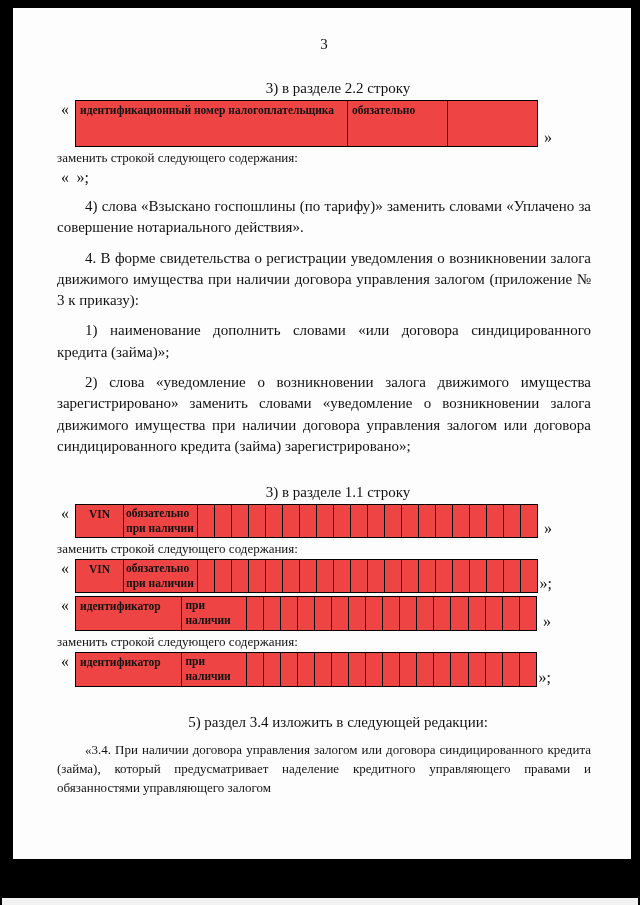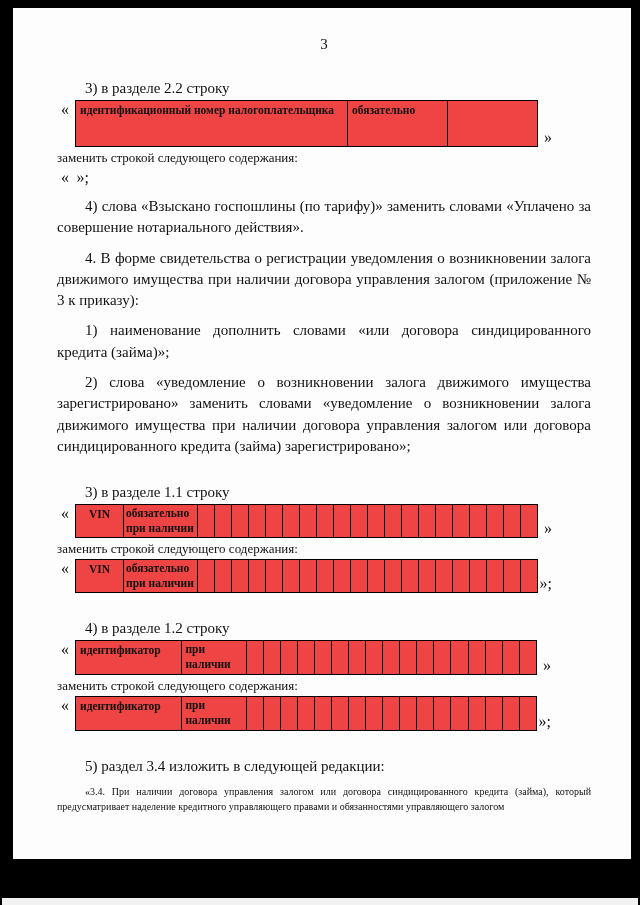--- a/index.html
+++ b/index.html
@@ -15,27 +15,27 @@
     position:absolute;
     top:8px; left:13px; right:9px; bottom:46px;
     background:#fdfdfd;
     padding:28px 40px 0 44px;
   }
   .bottom-strip {
     position:absolute; left:2px; right:2px; bottom:0; height:7px;
     background:#f2f2f2;
   }
   .page-number { text-align:center; font-size:15px; margin-bottom:20px; }
-  .hdr { font-size:15px; margin-top:27px; margin-bottom:3px; text-indent:28px; }
+  .hdr { font-size:15px; margin-top:27px; margin-bottom:3px; text-indent:28px;text-align:center; }
   .noindent { font-size:13px; margin-top:3px; margin-bottom:2px; }
   .para {
     font-size:15px; line-height:1.42; text-align:justify;
     text-indent:28px; margin-top:9px;
   }
-  .para.small { font-size:10px; line-height:1.45; margin-top:10px; }
+  .para.small { font-size:13px; line-height:1.45; margin-top:10px; }
 
   .tbl-wrap { display:flex; margin:2px 0 3px 4px; }
   .oq, .cq { font-size:16px; flex:0 0 14px; }
   .oq { align-self:flex-start; padding-top:1px; }
   .cq { align-self:flex-end; text-align:right; line-height:1; padding-bottom:1px; }
 
   table { border-collapse:collapse; table-layout:fixed; background:#ef4444; }
   td {
     border:1.5px solid #000; vertical-align:top;
     font-weight:bold; font-size:11.5px; line-height:1.3; padding:2px 4px;
@@ -158,21 +158,20 @@
             <td class="box-cell"></td>
             <td class="box-cell"></td>
             <td class="box-cell"></td>
             <td class="box-cell"></td>
           </tr>
         </tbody>
     </table>
     <span class="cq">»;</span>
   </div>
 
-  <div class="hdr">4) в разделе 1.2 строку</div>
 
   <div class="tbl-wrap">
     <span class="oq">«</span>
     <table class="id-table">
       <tbody>
           <tr>
         <td class="lbl">идентификатор</td>
         <td class="req">при наличии</td>
       <td class="box-cell"></td>
             <td class="box-cell"></td>

